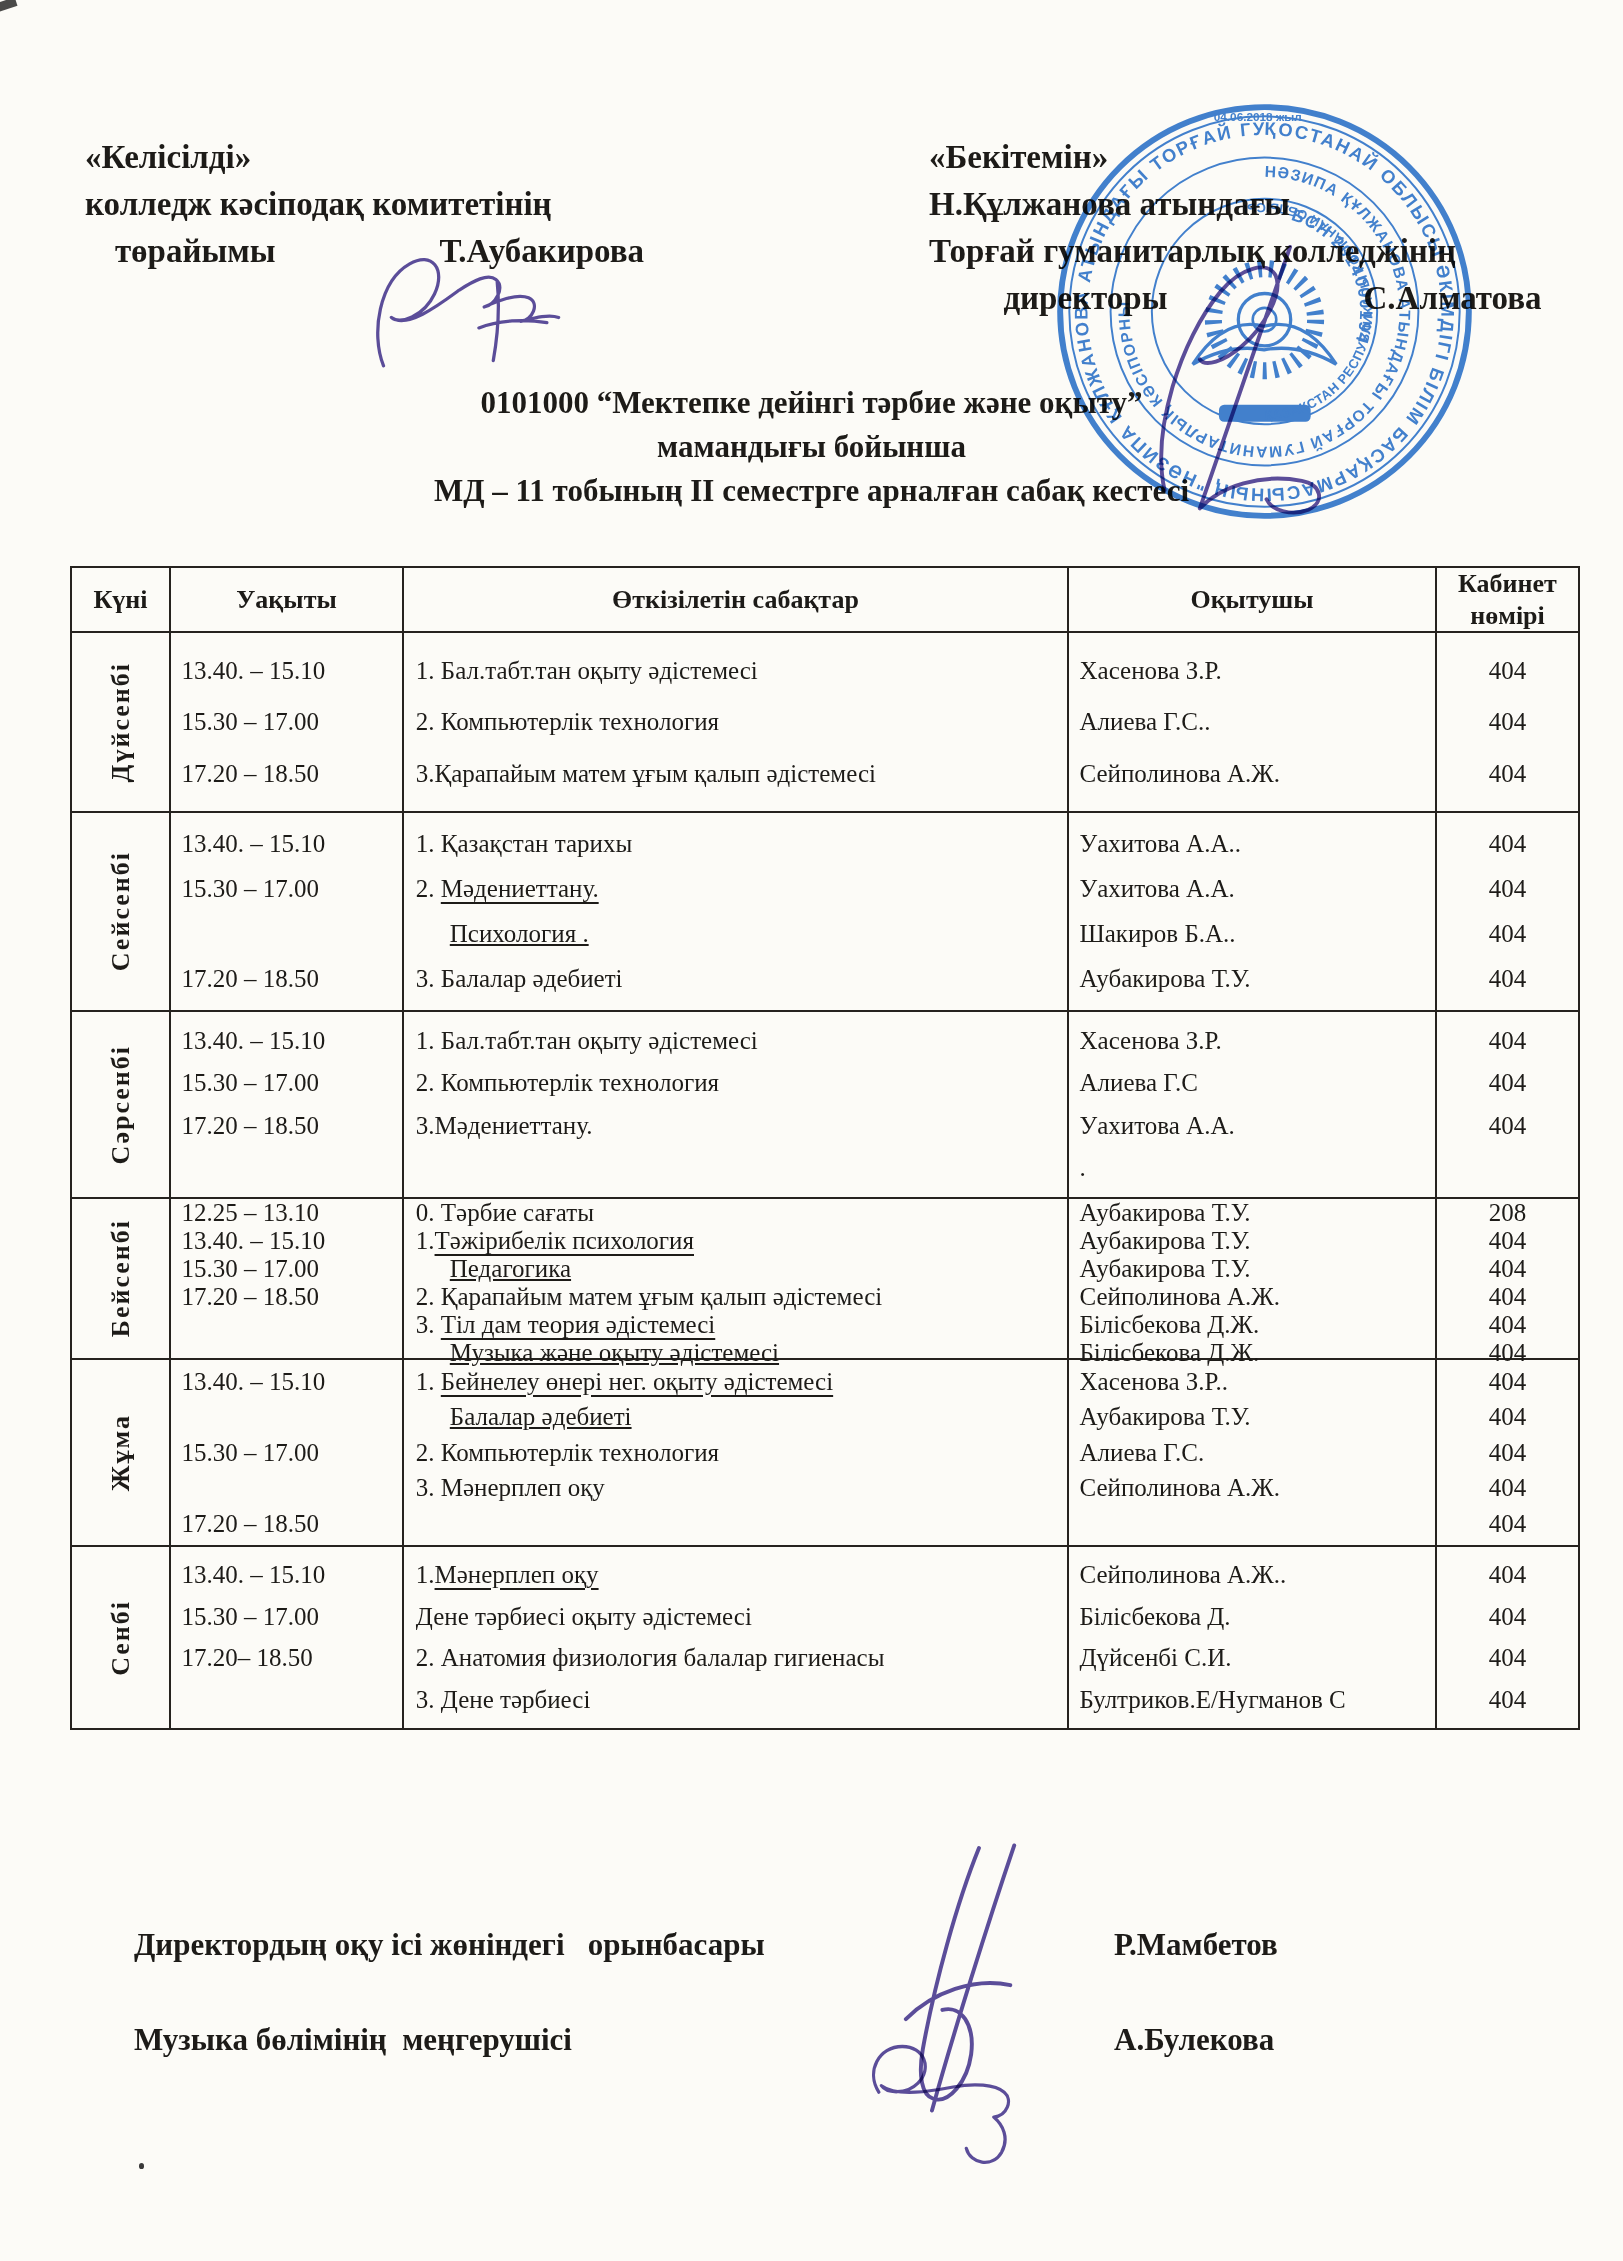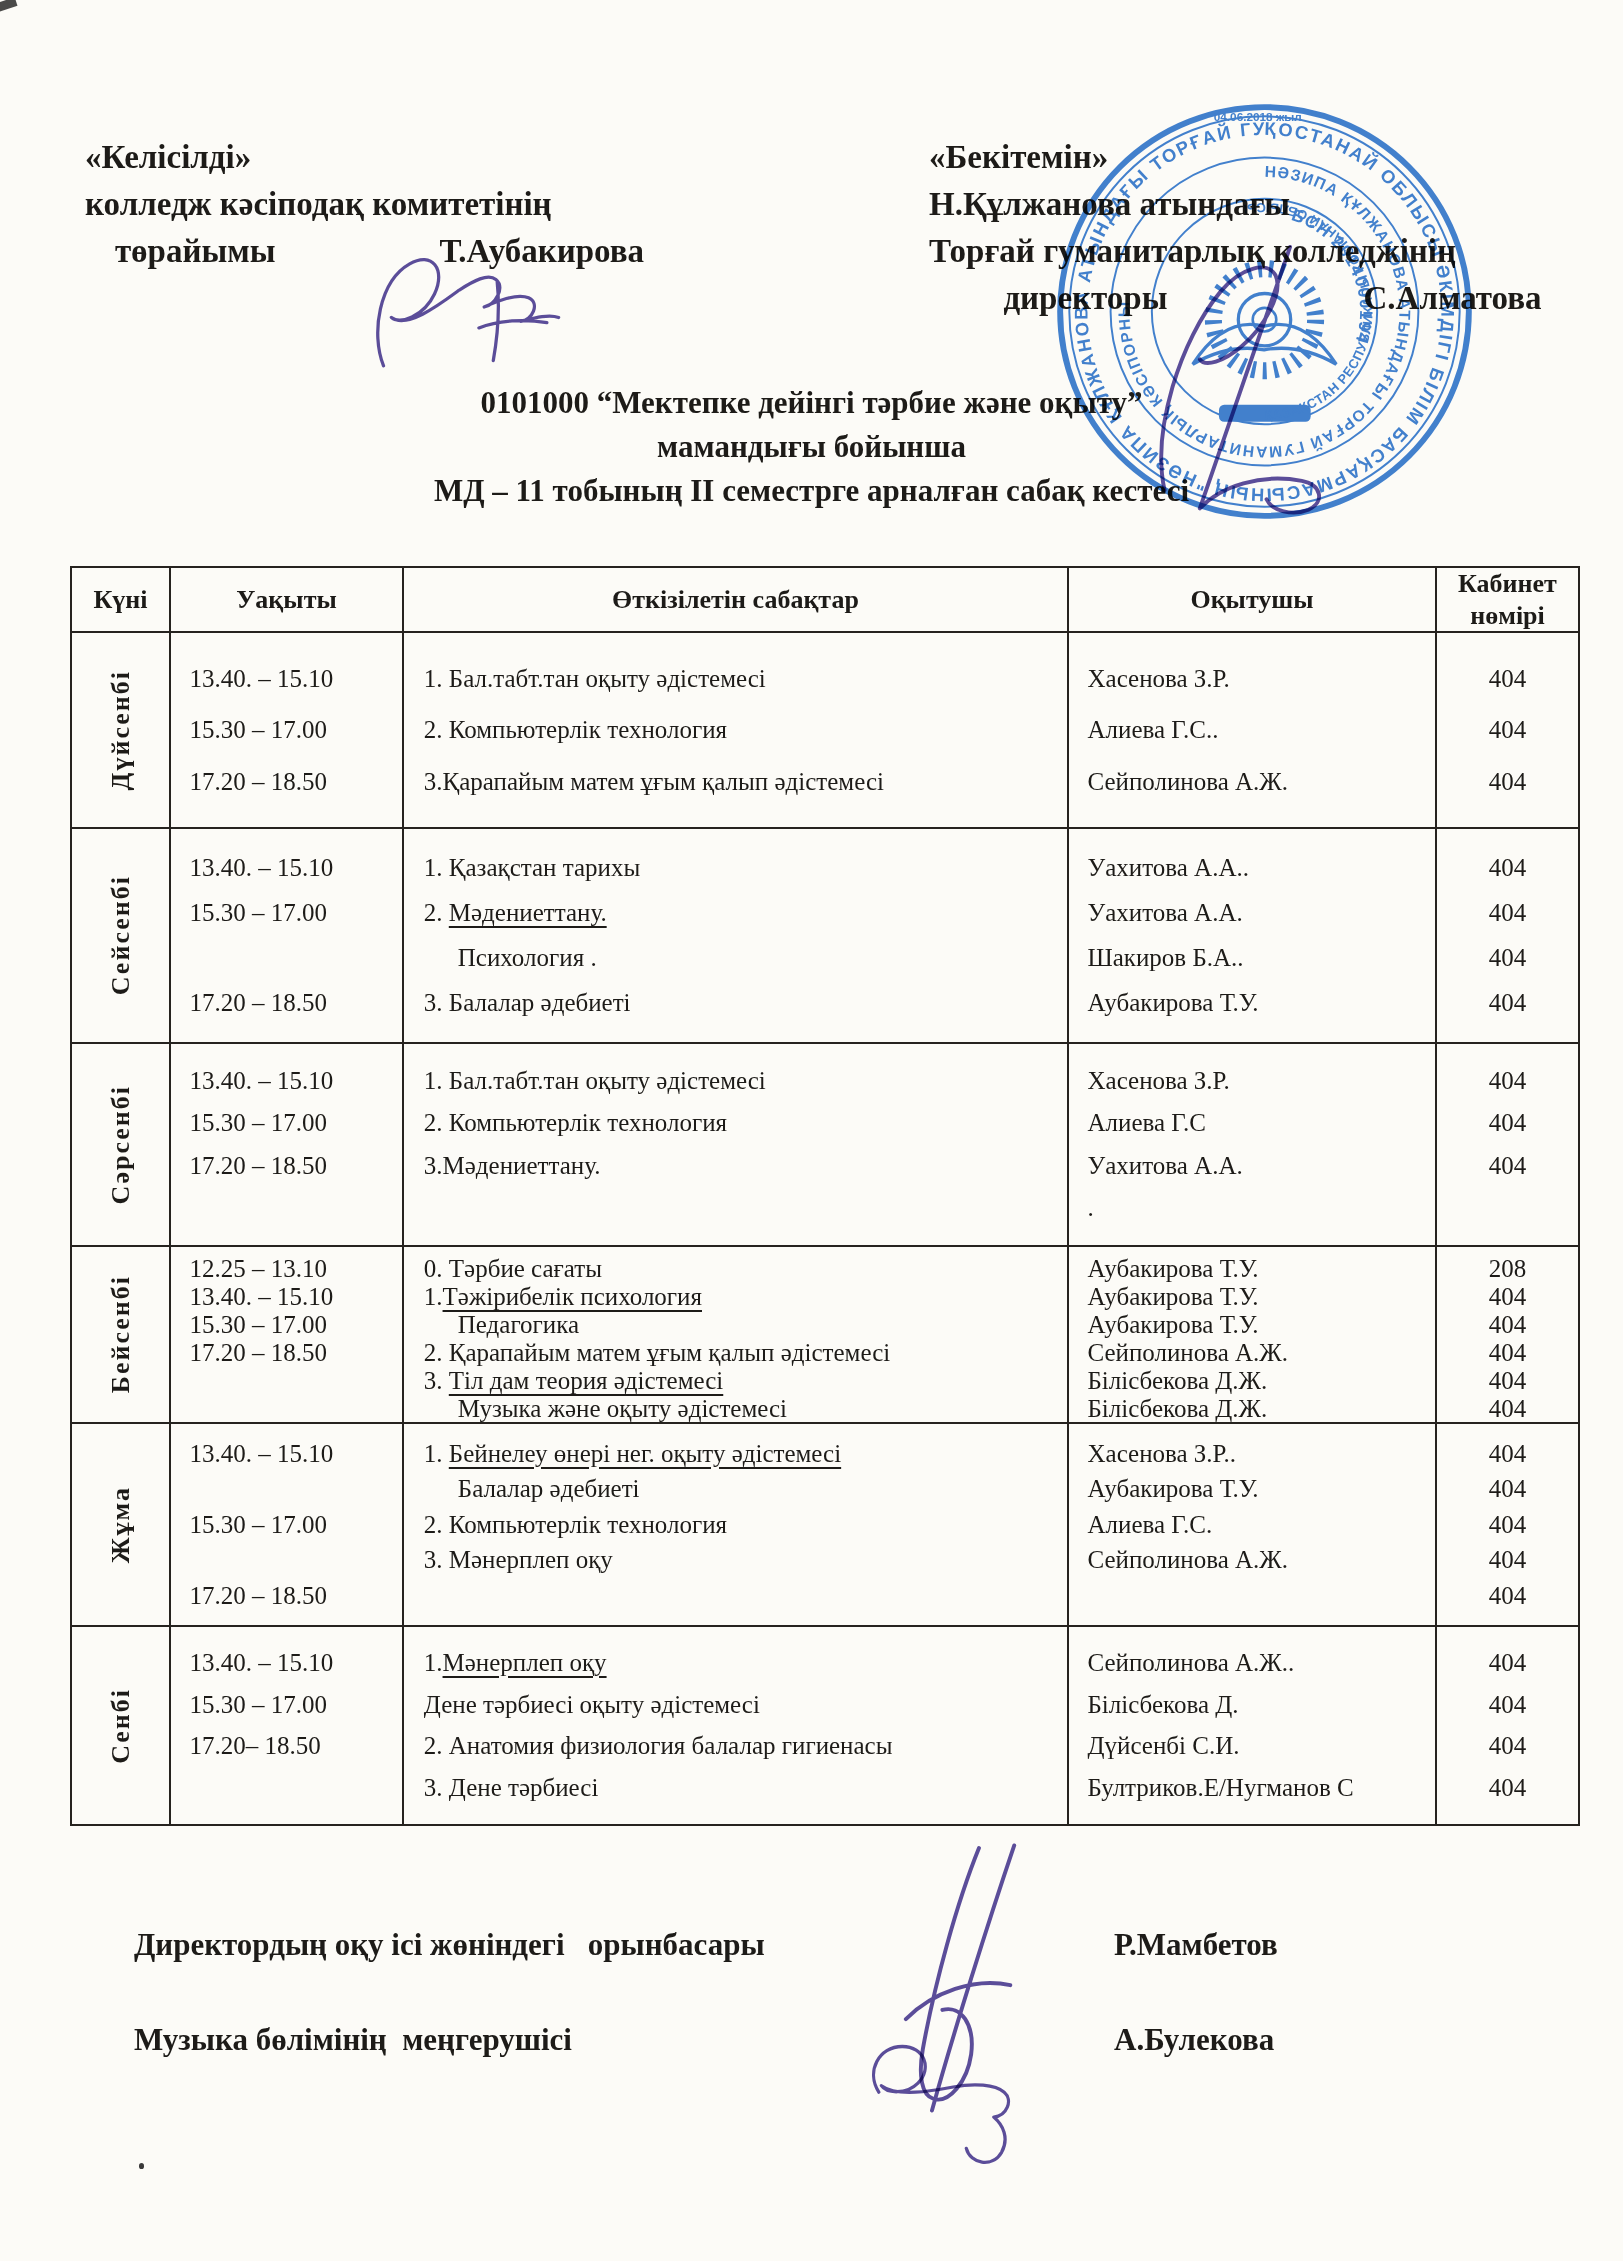--- a/index.html
+++ b/index.html
@@ -16,38 +16,38 @@
   .gap-sm{display:inline-block;width:164px;}
   .gap-lg{display:inline-block;width:196px;}
   
   .title-block{position:absolute;top:381px;left:0;width:1623px;text-align:center;
     font-weight:bold;font-size:31px;line-height:44px;}
   
   table.sheet{position:absolute;left:70px;top:566px;width:1509px;border-collapse:collapse;table-layout:fixed;}
   table.sheet,table.sheet th,table.sheet td{border:2px solid #26231f;}
   table.sheet{border-width:2.6px;}
   table.sheet th{font-weight:bold;font-size:26px;line-height:1.2;text-align:center;vertical-align:middle;height:63px;padding:0 2.6px;border-bottom-width:2.6px;}
-  td{vertical-align:middle;padding:8px;}
+  td{vertical-align:middle;padding:0;}
   .day-cell{text-align:center;}
   .day-label{writing-mode:vertical-rl;transform:rotate(180deg);margin:0 auto;
     font-weight:bold;font-size:26px;letter-spacing:2px;}
   .cflex{display:flex;flex-direction:column;justify-content:space-evenly;}
   tr.r0 .cflex{height:178px;}
   tr.r1 .cflex{height:197px;}
   tr.r2 .cflex{height:185px;}
   tr.r3 .cflex{height:159px;}
   tr.r4 .cflex{height:185px;}
   tr.r5 .cflex{height:181px;}
   .line{font-size:25px;line-height:1.12;}
   .time-cell .line{padding-left:10.5px;}
   .subj-cell .line{padding-left:11.8px;}
   .teach-cell .line{padding-left:10.5px;}
   .room-cell .line{text-align:center;}
   .u{text-decoration:underline;text-decoration-thickness:2px;text-underline-offset:4.6px;}
-  .ind{padding-left:34px;}
+  .ind{padding-left:34px;text-decoration:underline;}
   
   .footer-line{position:absolute;left:0;width:1623px;font-weight:bold;font-size:31px;}
   .footer-line.f1{top:1927px;}
   .footer-line.f2{top:2022px;}
   .flabel{position:absolute;left:134px;white-space:pre;}
   .fname{position:absolute;left:1106px;margin-left:8px;}
   
   .stamp{position:absolute;left:1050px;top:97px;width:429px;height:429px;mix-blend-mode:multiply;opacity:.9;}
   .sig{position:absolute;mix-blend-mode:multiply;}
   .sig path{fill:none;stroke-linecap:round;stroke-linejoin:round;}

